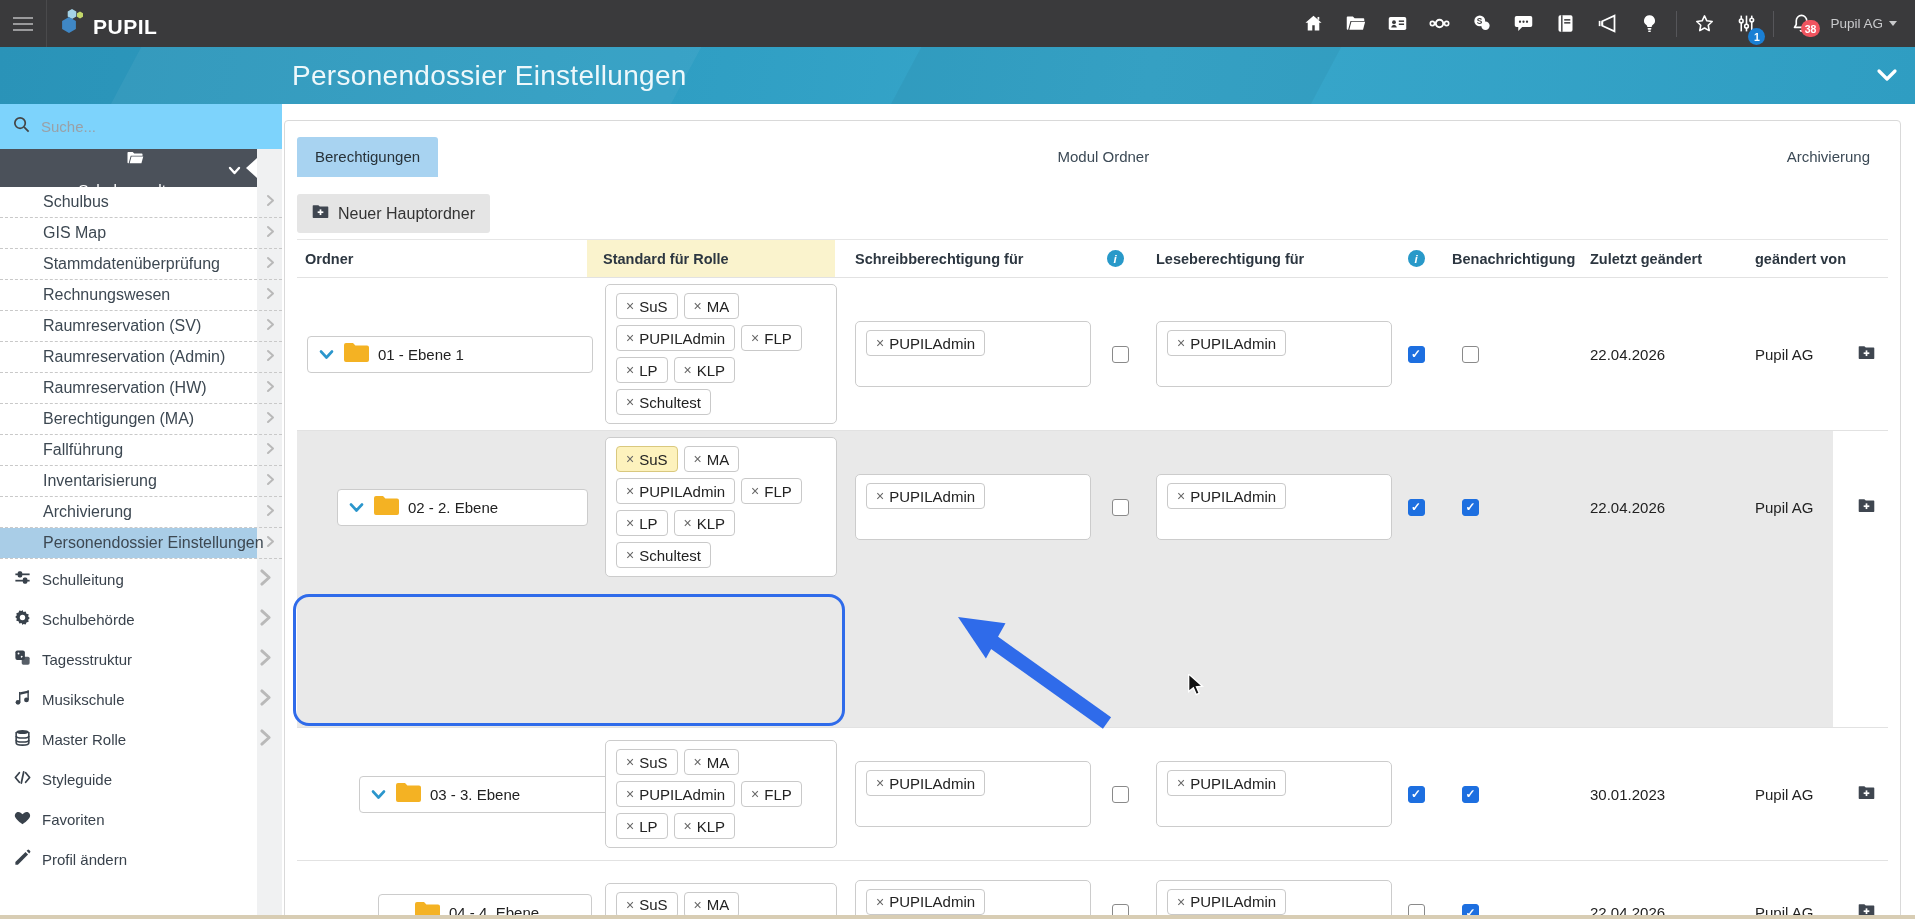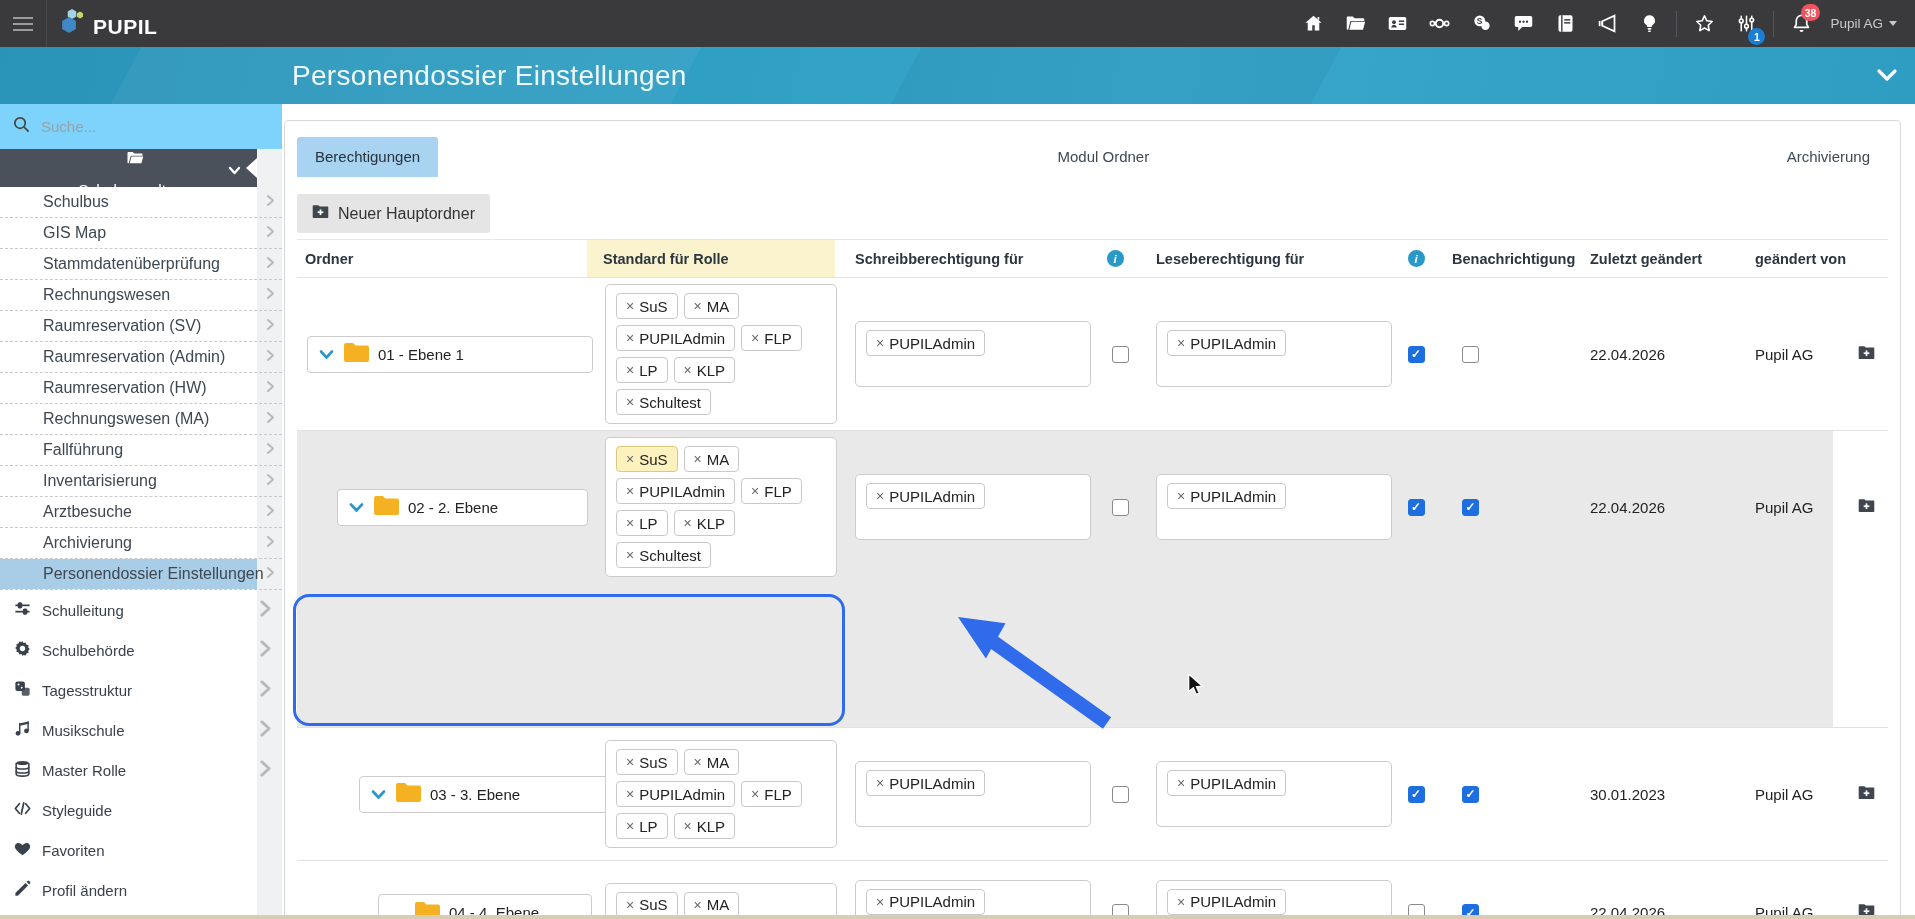--- a/index.html
+++ b/index.html
@@ -12,21 +12,21 @@
   .hamburger { width:46px; display:flex; flex-direction:column; gap:4px; align-items:center; cursor:pointer; }
   .hamburger span { display:block; width:20px; height:2px; background:#9a9a9c; }
   .logo-wrap { display:flex; align-items:center; gap:4px; padding:0 14px 0 12px; border-left:1px solid #4a4a4c; height:47px; }
   .logo-text { color:#fff; font-weight:bold; font-size:21px; letter-spacing:.5px; margin-top:6px; }
   .topbar-right { margin-left:auto; display:flex; align-items:center; gap:0; padding-right:10px; }
   .tb-icon { width:42px; height:47px; display:flex; align-items:center; justify-content:center; position:relative; cursor:pointer; }
   .tb-icon svg { width:21px; height:21px; }
   .tb-divider { width:1px; height:26px; background:#56565a; margin:0 6px; }
   .badge { position:absolute; min-width:17px; height:17px; padding:0 4px; border-radius:9px; color:#fff;
            font-size:10.5px; font-weight:bold; display:flex; align-items:center; justify-content:center; }
-  .badge.red { background:#f0545f; top:4px; right:2px; }
+  .badge.red { background:#f0545f; top:20px; right:2px; }
   .badge.blue { background:#1a7fd4; bottom:2px; right:2px; }
   .user-menu { color:#c9cacc; font-size:13.5px; display:flex; align-items:center; gap:6px; padding:0 8px; cursor:pointer; white-space:nowrap; }
   .caret-down { width:0; height:0; border-left:4px solid transparent; border-right:4px solid transparent; border-top:5px solid #c9cacc; }
 
   
   .banner { height:57px; background:linear-gradient(100deg,#2a93b8 0%,#2f9ec3 35%,#38a7cb 60%,#2f9dc2 100%);
             position:relative; overflow:hidden; z-index:9; }
   .banner .poly1 { position:absolute; top:-20px; left:120px; width:560px; height:120px; background:rgba(255,255,255,.05); transform:skewX(-28deg); }
   .banner .poly2 { position:absolute; top:-20px; left:900px; width:420px; height:120px; background:rgba(0,0,0,.04); transform:skewX(-28deg); }
   .banner-title { position:absolute; left:292px; top:0; line-height:57px; color:#eef8fb; font-size:28px; font-weight:300; letter-spacing:.3px; }
@@ -328,39 +328,33 @@
               <polyline points="2,2 7,6.5 2,11" fill="none" stroke="#b9b9b9" stroke-width="2" stroke-linecap="round" stroke-linejoin="round"></polyline>
             </svg></span>
         </div>
         <div class="sub-item srow">
           <span class="lbl">Raumreservation (HW)</span>
           <span class="chev-r"><svg width="9" height="13" viewBox="0 0 9 13">
               <polyline points="2,2 7,6.5 2,11" fill="none" stroke="#b9b9b9" stroke-width="2" stroke-linecap="round" stroke-linejoin="round"></polyline>
             </svg></span>
         </div>
         <div class="sub-item srow">
-          <span class="lbl">Rechnungswesen (MA)</span>
+          <span class="lbl">Berechtigungen (MA)</span>
           <span class="chev-r"><svg width="9" height="13" viewBox="0 0 9 13">
               <polyline points="2,2 7,6.5 2,11" fill="none" stroke="#b9b9b9" stroke-width="2" stroke-linecap="round" stroke-linejoin="round"></polyline>
             </svg></span>
         </div>
         <div class="sub-item srow">
           <span class="lbl">Fallführung</span>
           <span class="chev-r"><svg width="9" height="13" viewBox="0 0 9 13">
               <polyline points="2,2 7,6.5 2,11" fill="none" stroke="#b9b9b9" stroke-width="2" stroke-linecap="round" stroke-linejoin="round"></polyline>
             </svg></span>
         </div>
         <div class="sub-item srow">
           <span class="lbl">Inventarisierung</span>
-          <span class="chev-r"><svg width="9" height="13" viewBox="0 0 9 13">
-              <polyline points="2,2 7,6.5 2,11" fill="none" stroke="#b9b9b9" stroke-width="2" stroke-linecap="round" stroke-linejoin="round"></polyline>
-            </svg></span>
-        </div>
-        <div class="sub-item srow">
-          <span class="lbl">Arztbesuche</span>
           <span class="chev-r"><svg width="9" height="13" viewBox="0 0 9 13">
               <polyline points="2,2 7,6.5 2,11" fill="none" stroke="#b9b9b9" stroke-width="2" stroke-linecap="round" stroke-linejoin="round"></polyline>
             </svg></span>
         </div>
         <div class="sub-item srow">
           <span class="lbl">Archivierung</span>
           <span class="chev-r"><svg width="9" height="13" viewBox="0 0 9 13">
               <polyline points="2,2 7,6.5 2,11" fill="none" stroke="#b9b9b9" stroke-width="2" stroke-linecap="round" stroke-linejoin="round"></polyline>
             </svg></span>
         </div>

